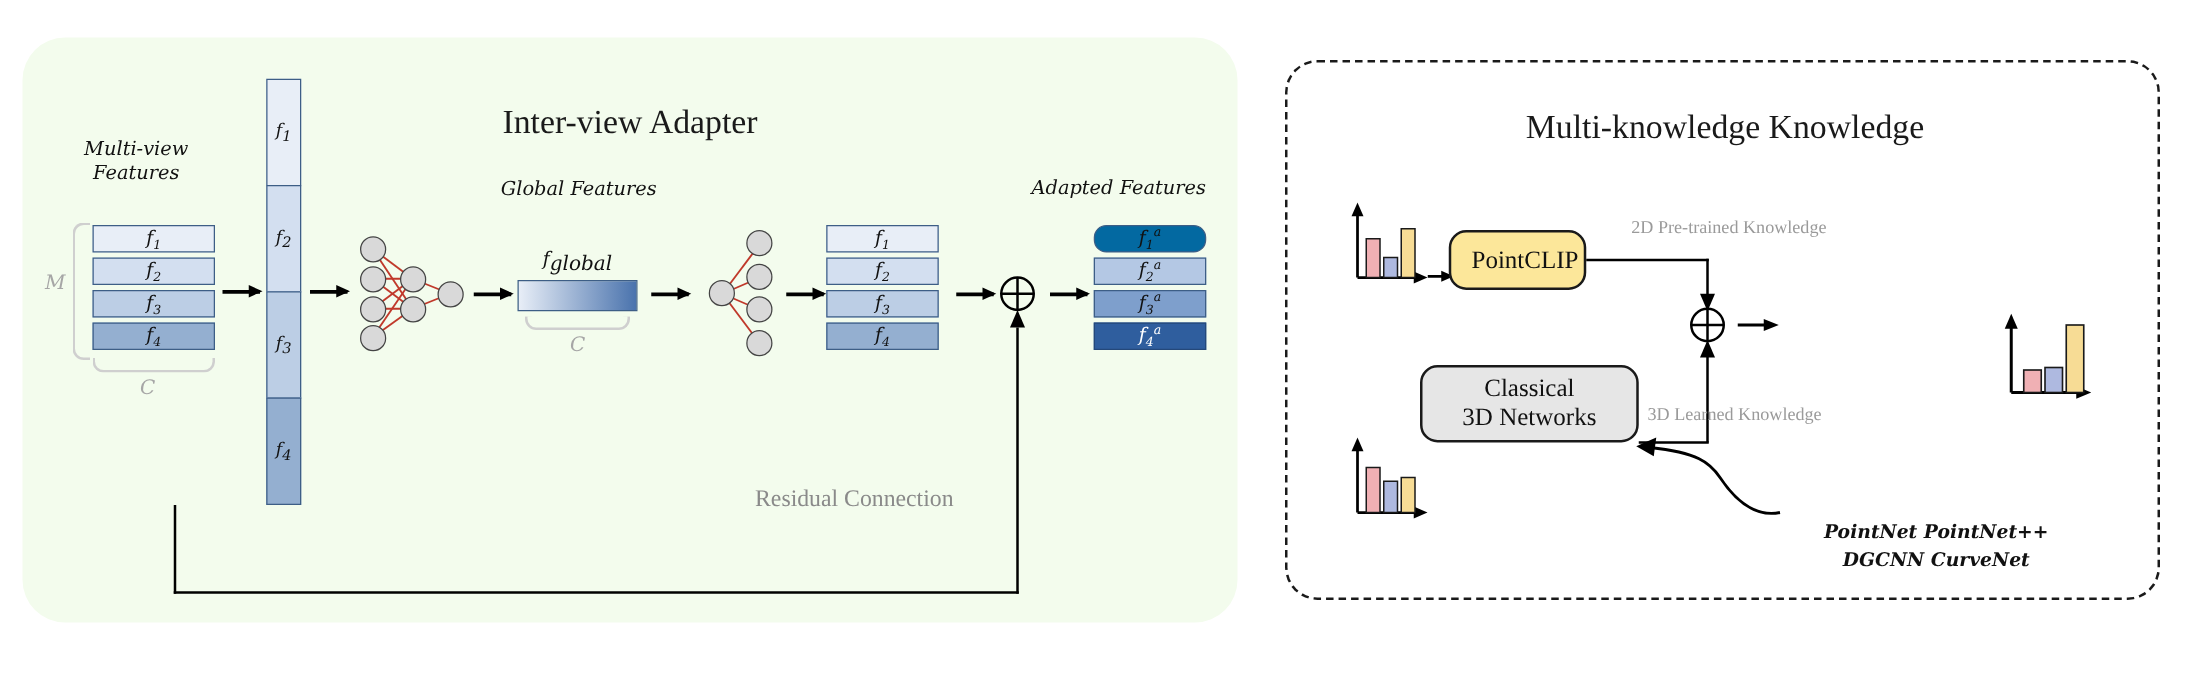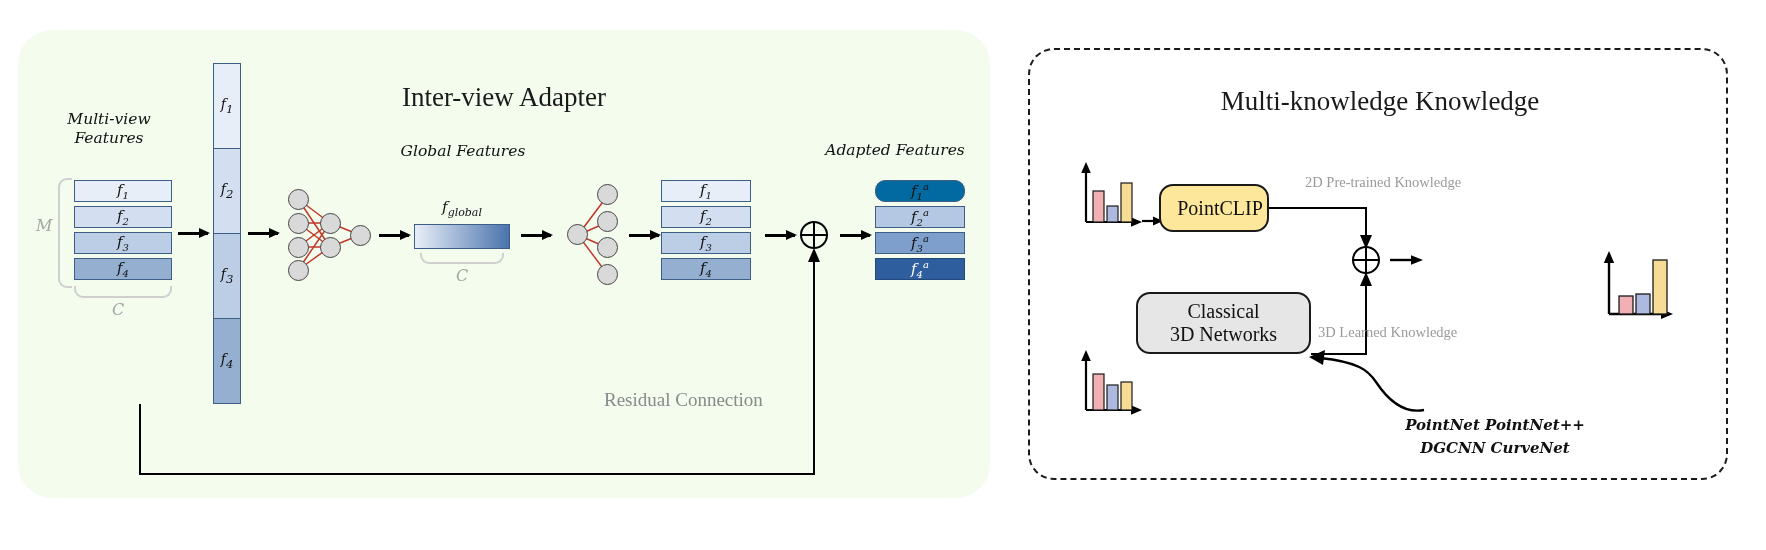--- a/index.html
+++ b/index.html
@@ -255,21 +255,21 @@
   <div class="node" style="left:320px; top:213px; width:21px; height:21px;"></div>
   <div class="node" style="left:320px; top:237px; width:21px; height:21px;"></div>
   <div class="node" style="left:350px; top:225px; width:21px; height:21px;"></div>
 
   <div class="arrow-h" style="left:379px; top:234px; width:30px;"></div>
 
   <div class="cap" style="left:380px; top:142px; width:166px;">Global Features</div>
 
   <div style="position:absolute; left:414px; top:198px; width:96px; text-align:center;
               font-style:italic; font-size:15px; font-family:'DejaVu Serif',serif; color:#111;">
-    f<sub style="font-size:11px;">global</sub>
+    f<sub style="font-size:16px;">global</sub>
   </div>
 
   <div style="position:absolute; left:414px; top:224px; width:96px; height:25px;
               border:1.3px solid #3d5e86;
               background:linear-gradient(to right,#e8eef7,#4a73ad);"></div>
 
   <div style="position:absolute; left:420px; top:253px; width:84px; height:11px;
               border:2.2px solid #cfcfcf; border-top:none; border-radius:0 0 9px 9px;"></div>
   <div class="sym-label" style="left:456px; top:266px;">C</div>
 
@@ -402,18 +402,18 @@
     <rect x="19" y="48" width="14" height="18" fill="#f0b0b4" stroke="#1a1a1a" stroke-width="1.3"></rect>
     <rect x="36" y="46" width="14" height="20" fill="#aeb9e0" stroke="#1a1a1a" stroke-width="1.3"></rect>
     <rect x="53" y="12" width="14" height="54" fill="#f7dc95" stroke="#1a1a1a" stroke-width="1.3"></rect>
   </svg>
 
   <svg style="position:absolute; left:1296px; top:348px;" width="130" height="72">
     <path d="M128,62 C108,66 92,52 80,34 C72,22 62,14 24,10" stroke="#000" stroke-width="2.3" fill="none"></path>
     <polygon points="13,9 29,2 27,17" fill="#000"></polygon>
   </svg>
 
-  <div class="nets-list" style="left:1380px; top:414px; width:230px;">
+  <div class="nets-list" style="left:1434px; top:414px; width:230px;">
     <div>PointNet  PointNet++</div>
     <div>DGCNN   CurveNet</div>
   </div>
 
 </div>
 
 </body></html>

